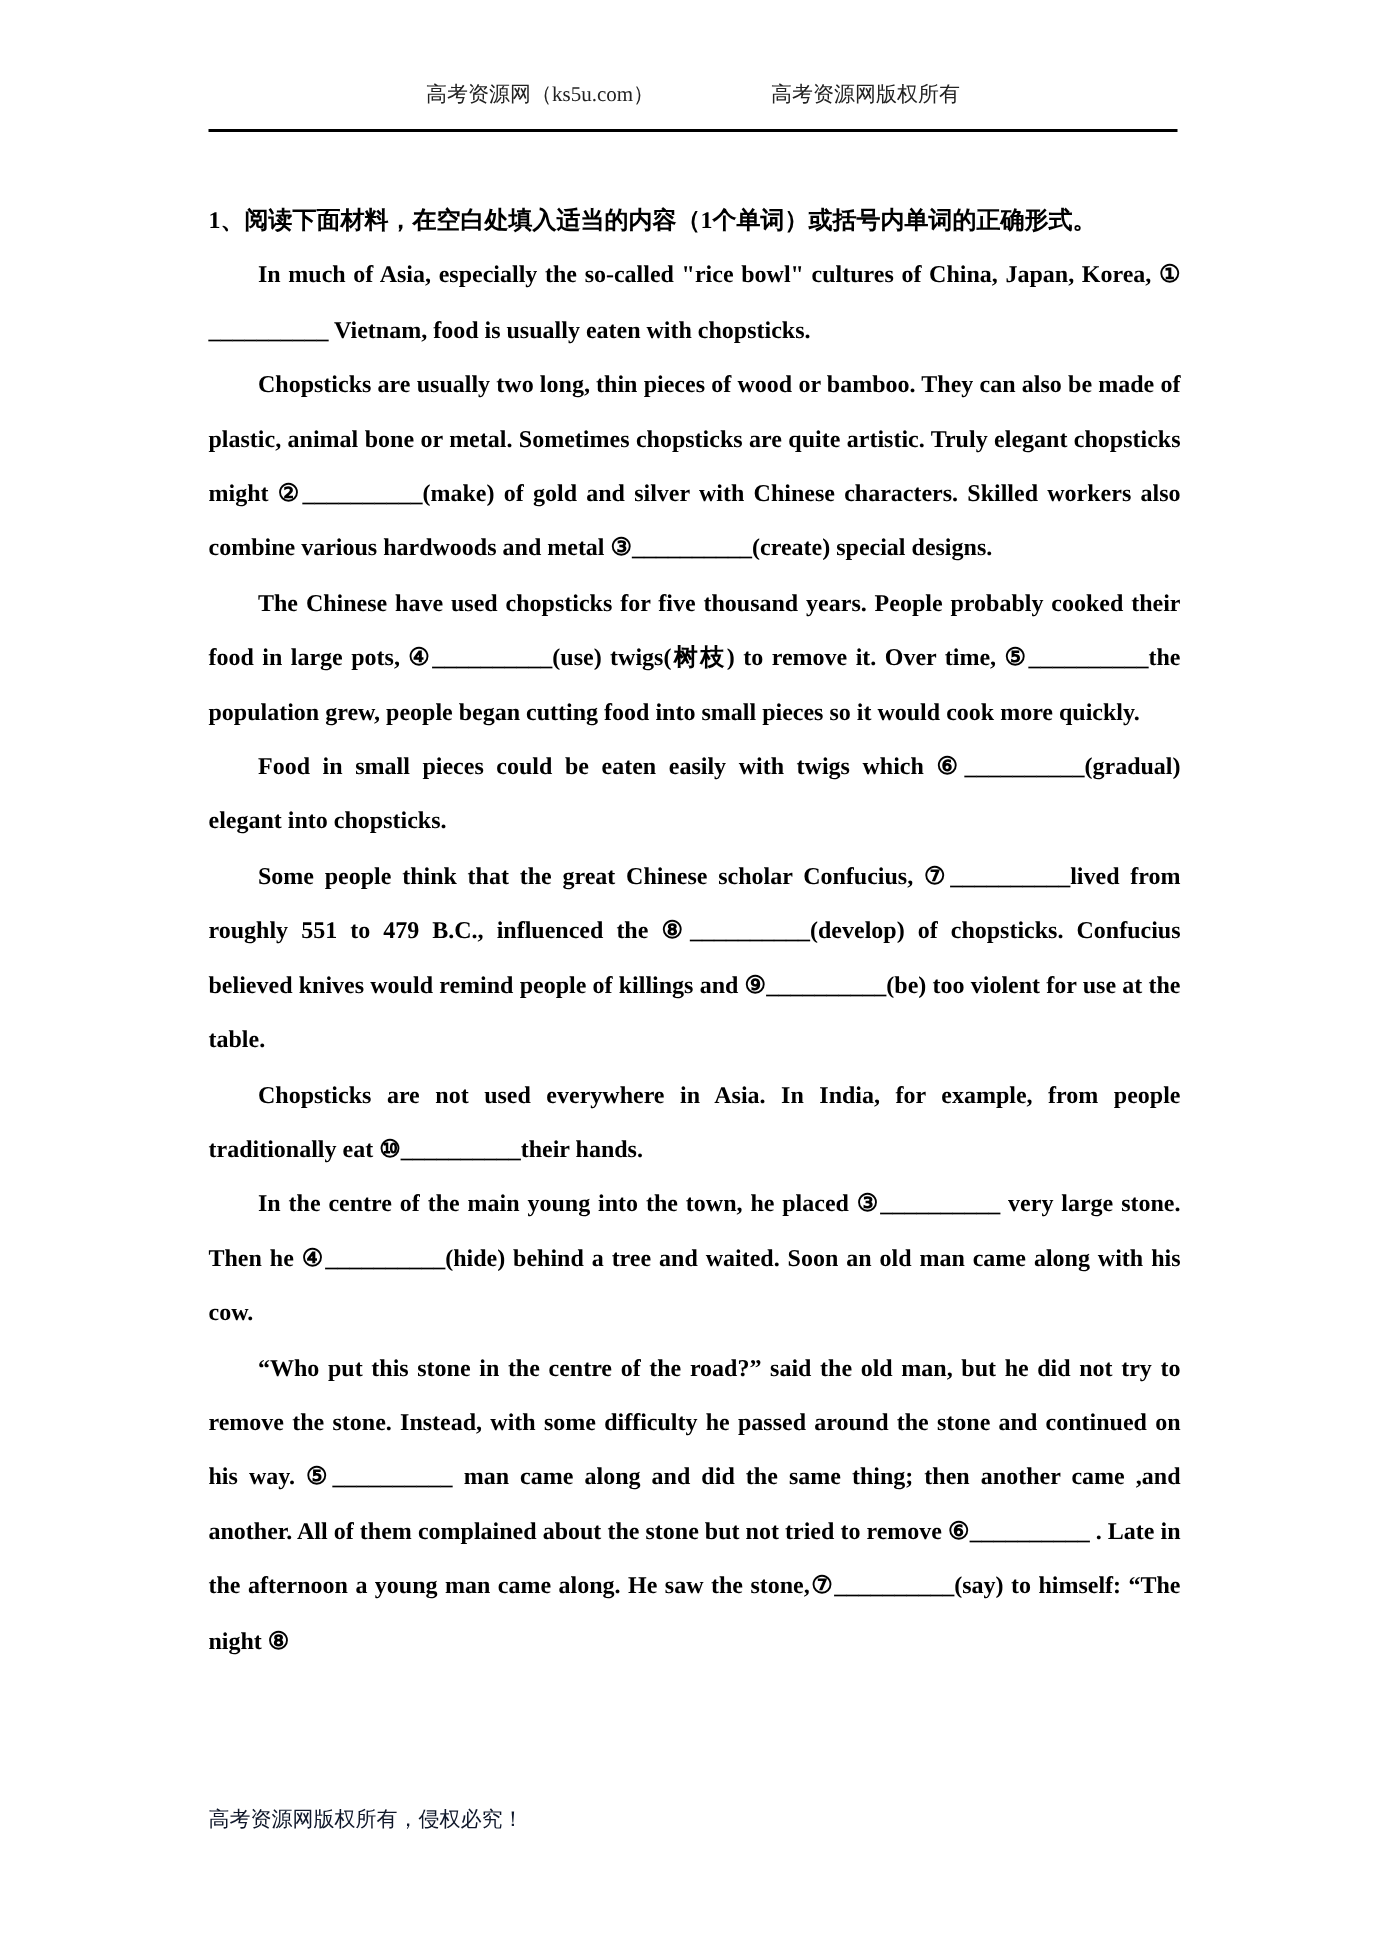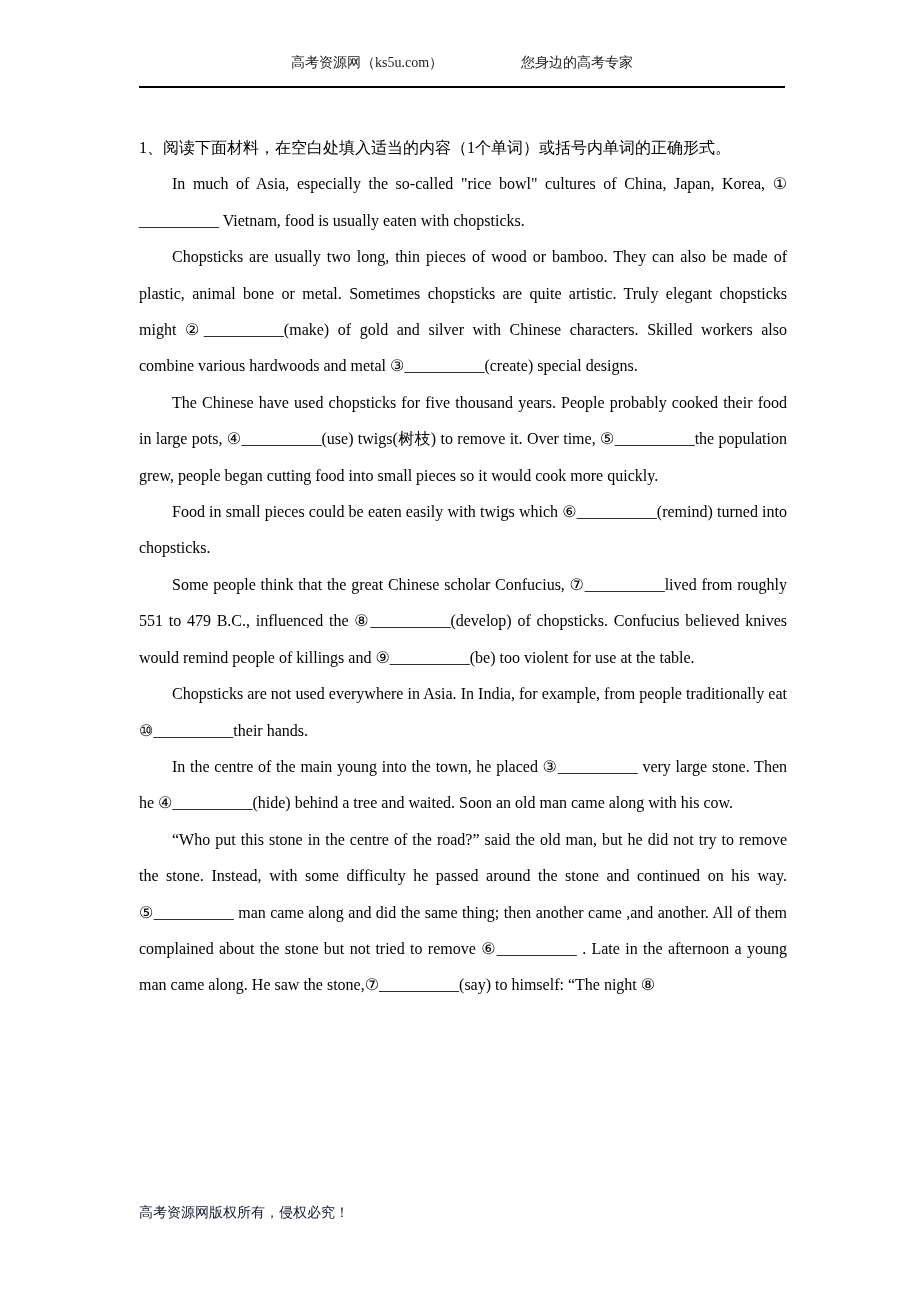--- a/index.html
+++ b/index.html
@@ -31,20 +31,21 @@
     align-items: flex-end;
   }
   .content {
     position: absolute;
     top: 130px;
     left: 139px;
     width: 648px;
     font-size: 16px;
     line-height: 36.4px;
     text-align: justify;
+    font-weight: bold;
   }
   .content p.para {
     text-indent: 33px;
   }
   .content p.instruction {
     text-indent: 0;
     text-align: left;
   }
   .footer {
     position: absolute;
@@ -54,29 +55,29 @@
     color: #0f172a;
   }
 </style>
 </head>
 <body>
 
 <div class="page">
 
   <div class="header">
     <span>高考资源网（ks5u.com）</span>
-    <span>您身边的高考专家</span>
+    <span>高考资源网版权所有</span>
   </div>
 
   <div class="content">
     <p class="instruction">1、阅读下面材料，在空白处填入适当的内容（1个单词）或括号内单词的正确形式。</p>
     <p class="para">In much of Asia, especially the so-called "rice bowl" cultures of China, Japan, Korea, ① __________ Vietnam, food is usually eaten with chopsticks.</p>
     <p class="para">Chopsticks are usually two long, thin pieces of wood or bamboo. They can also be made of plastic, animal bone or metal. Sometimes chopsticks are quite artistic. Truly elegant chopsticks might ②__________(make) of gold and silver with Chinese characters. Skilled workers also combine various hardwoods and metal ③__________(create) special designs.</p>
     <p class="para">The Chinese have used chopsticks for five thousand years. People probably cooked their food in large pots, ④__________(use) twigs(树枝) to remove it. Over time, ⑤__________the population grew, people began cutting food into small pieces so it would cook more quickly.</p>
-    <p class="para">Food in small pieces could be eaten easily with twigs which ⑥__________(remind) turned into chopsticks.</p>
+    <p class="para">Food in small pieces could be eaten easily with twigs which ⑥__________(gradual) elegant into chopsticks.</p>
     <p class="para">Some people think that the great Chinese scholar Confucius, ⑦__________lived from roughly 551 to 479 B.C., influenced the ⑧__________(develop) of chopsticks. Confucius believed knives would remind people of killings and ⑨__________(be) too violent for use at the table.</p>
     <p class="para">Chopsticks are not used everywhere in Asia. In India, for example, from people traditionally eat ⑩__________their hands.</p>
 
     <p class="para">In the centre of the main young into the town, he placed ③__________  very large stone. Then he  ④__________(hide) behind a tree and waited. Soon an old man came along with his cow.</p>
     <p class="para">“Who put this stone in the centre of the road?” said the old man, but he did not try to remove the stone. Instead, with some difficulty he passed around the stone and continued on his way. ⑤__________  man came along and did the same thing; then another came ,and another. All of them complained about the stone but not tried to remove  ⑥__________ . Late in the afternoon a young man came along. He saw the stone,⑦__________(say) to himself: “The night  ⑧</p>
   </div>
 
   <div class="footer">
     <span>高考资源网版权所有，侵权必究！</span>
   </div>

